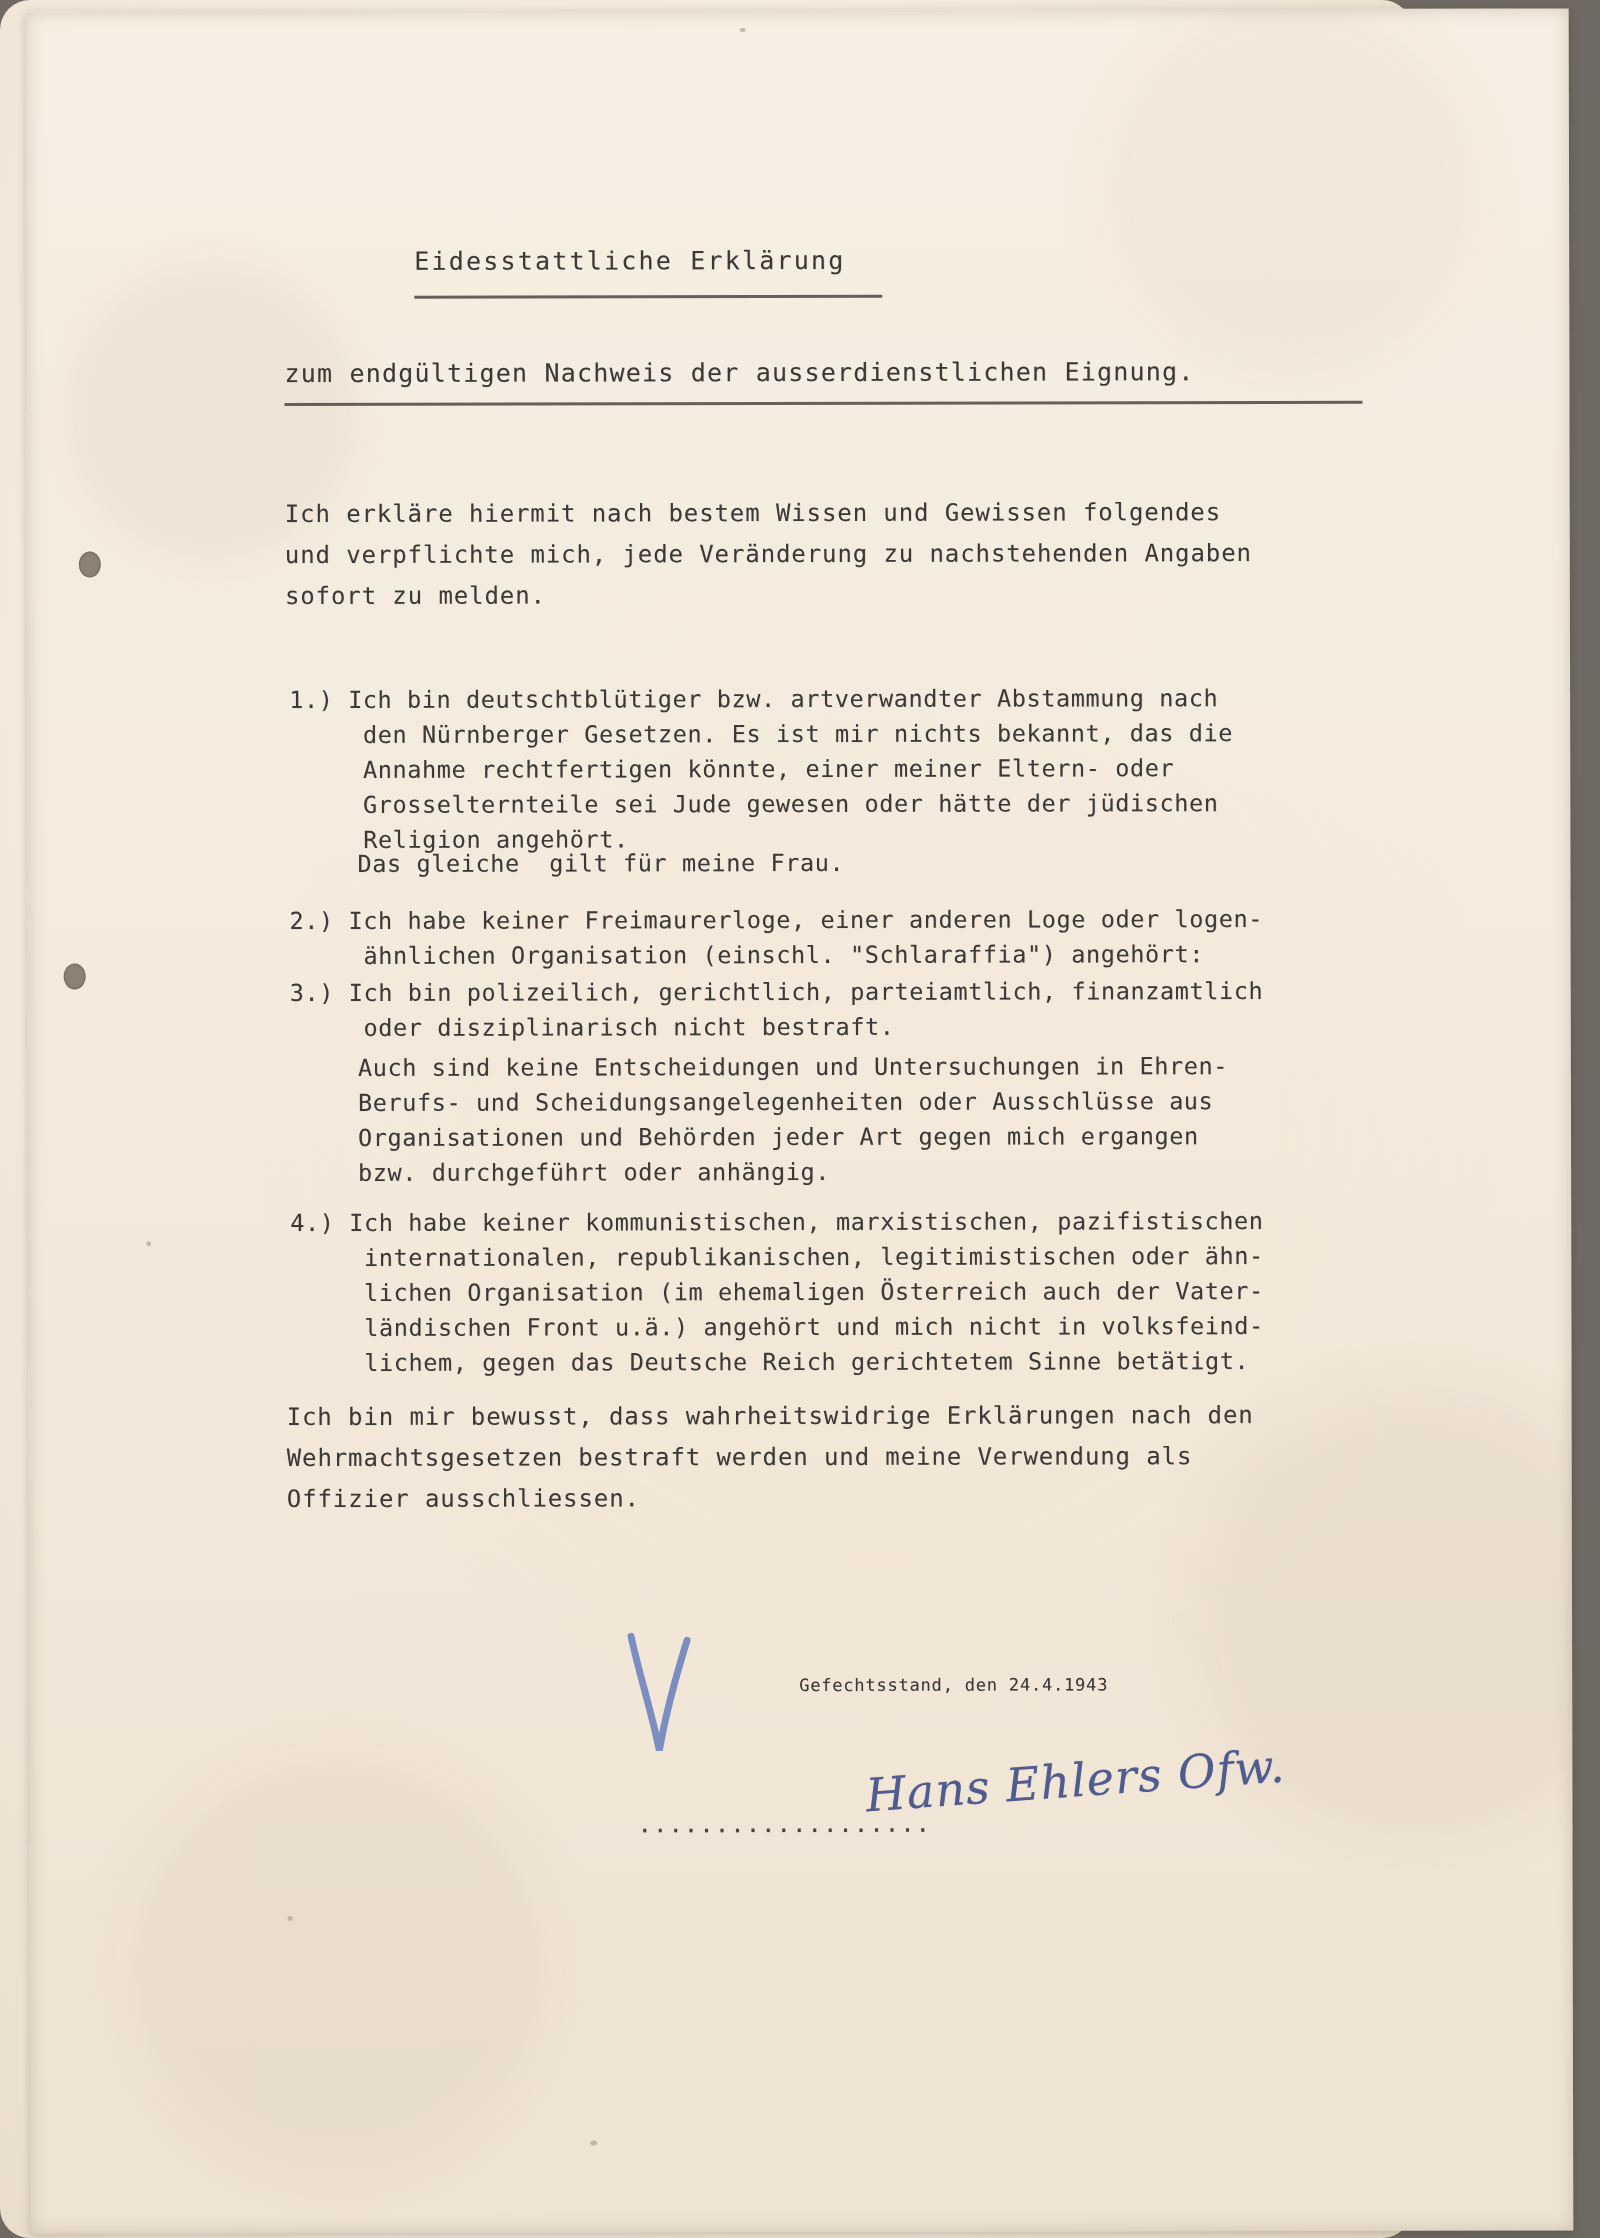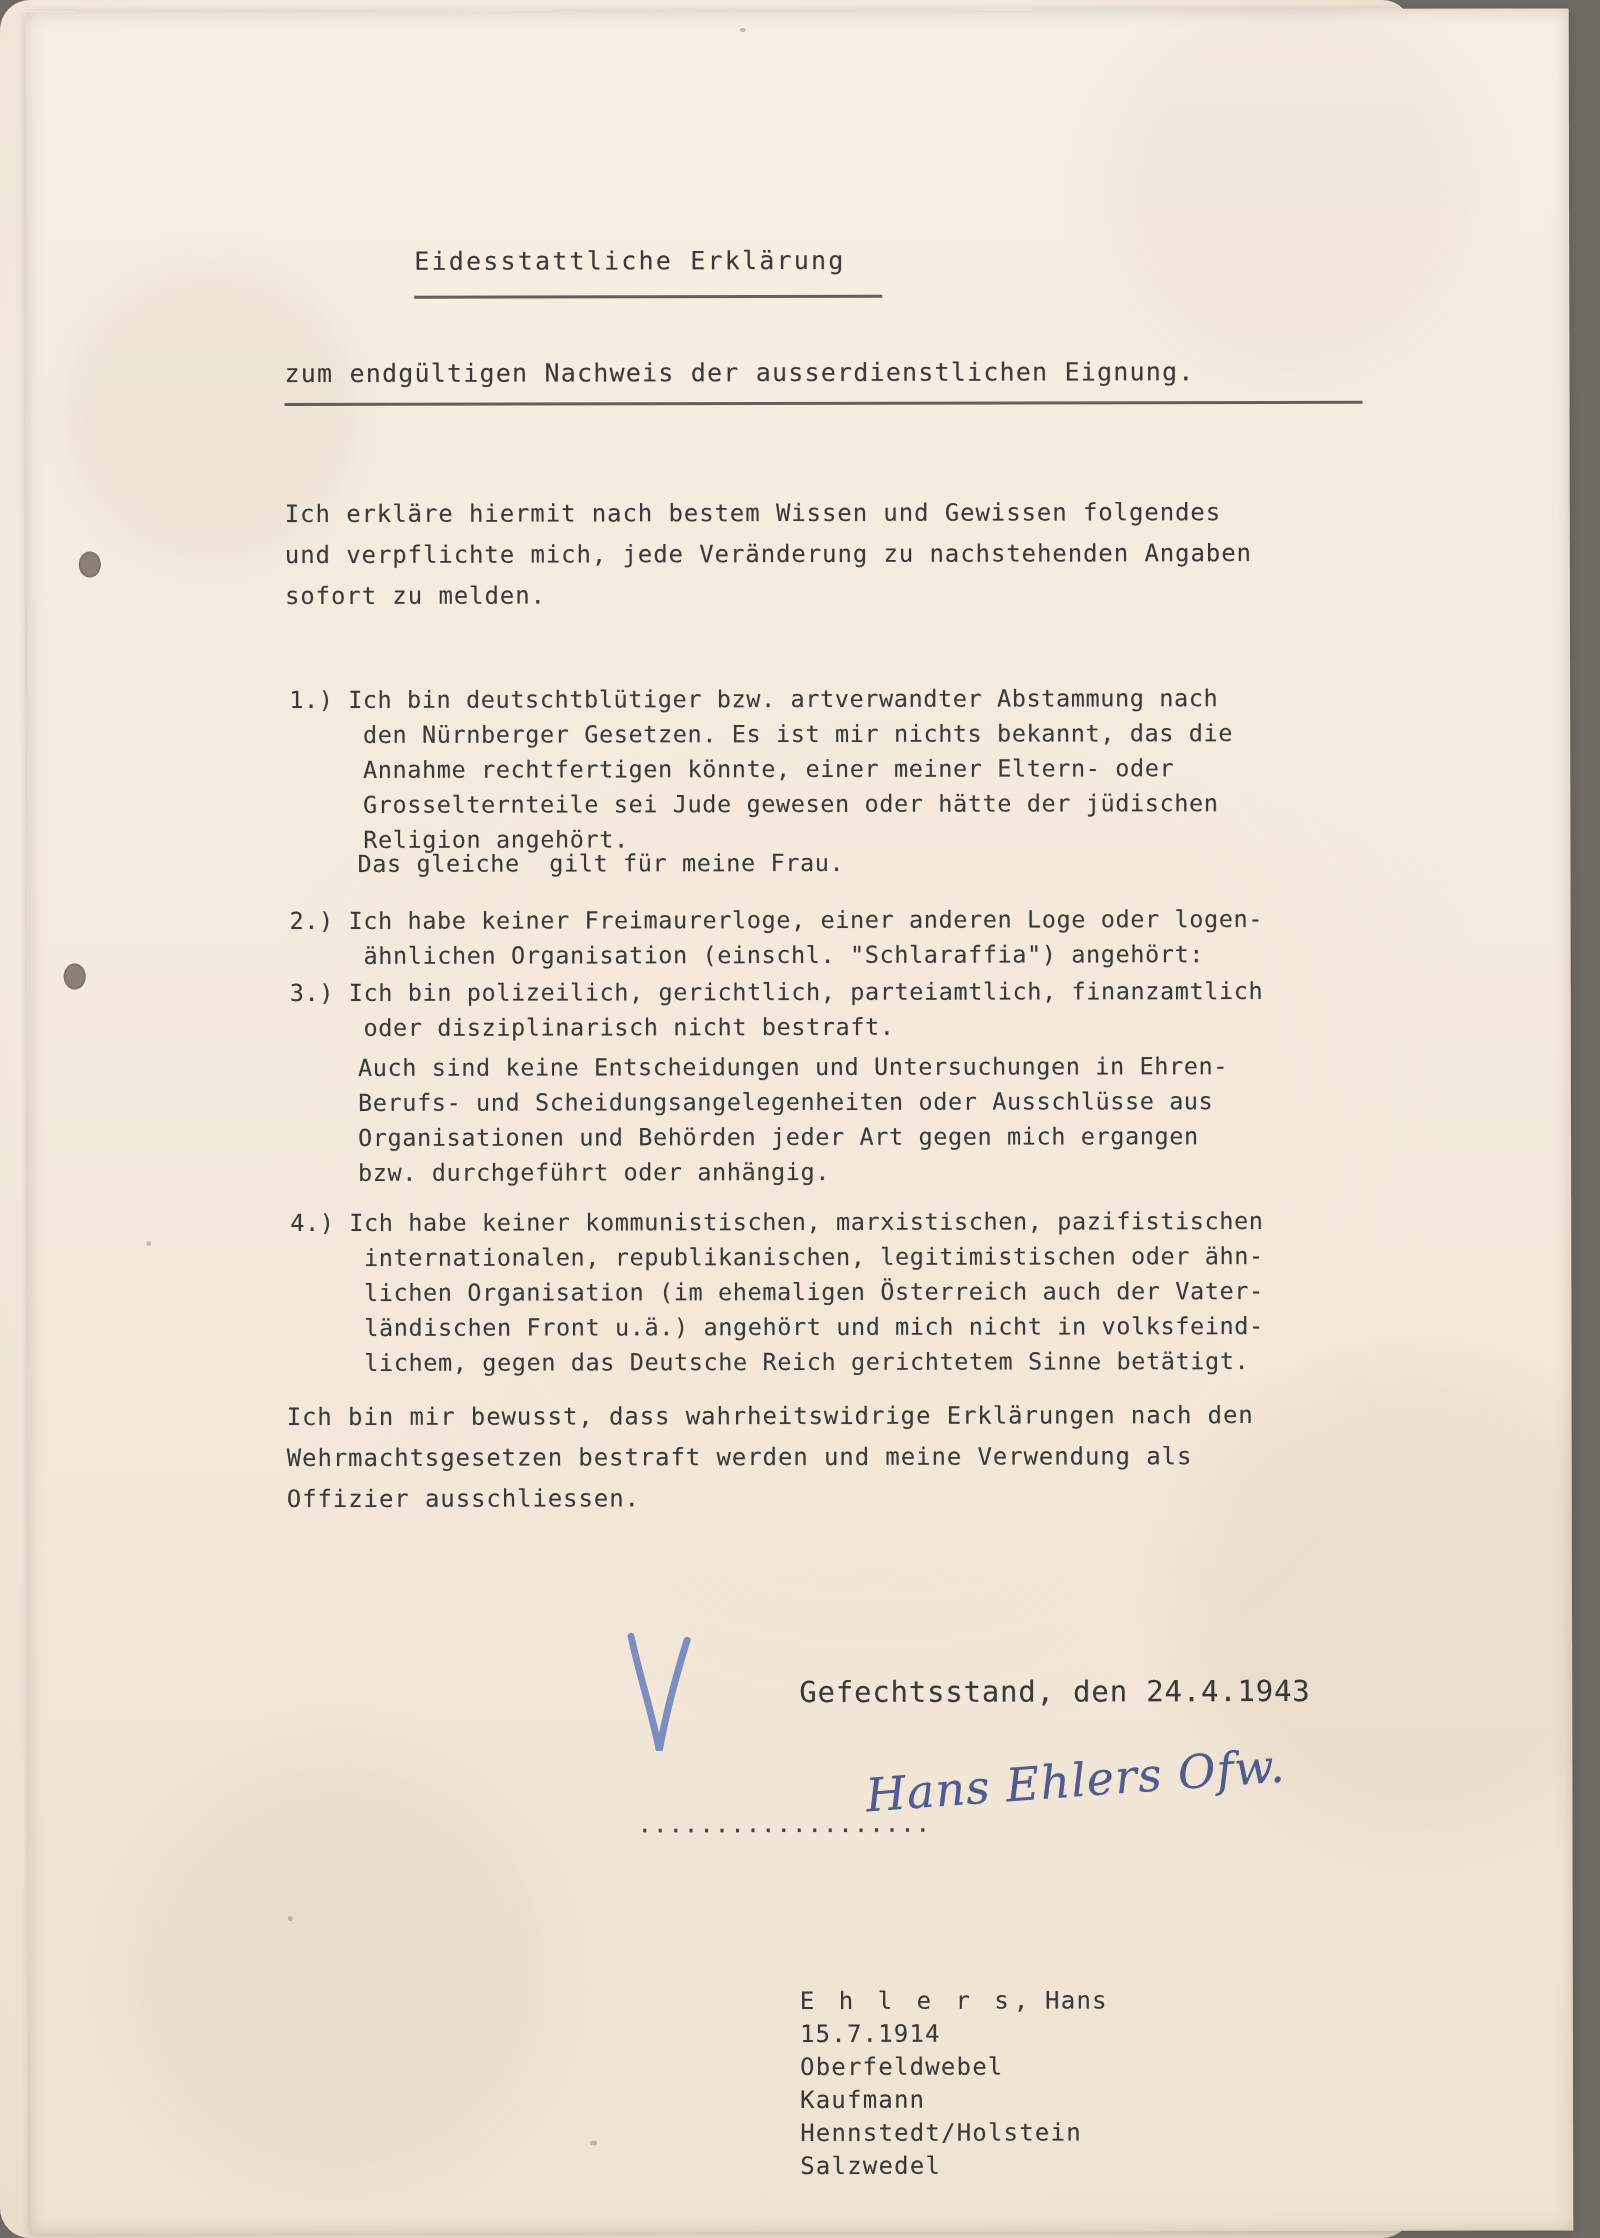--- a/index.html
+++ b/index.html
@@ -129,21 +129,21 @@
   #item2 { left: 262px; top: 893px; }
   #item3 { left: 262px; top: 965px; }
   #item3b { left: 330px; top: 1040px; }
   #item4 { left: 262px; top: 1195px; }
 
   #closing { left: 258px; top: 1386px; }
 
   #datum {
     left: 770px;
     top: 1665px;
-    font-size: 29px;
+    font-size: 17px;
     letter-spacing: 0.8px;
   }
 
   #sig-dots {
     left: 608px;
     top: 1800px;
     font-size: 24px;
     letter-spacing: 1px;
     color: #46443f;
   }
@@ -244,21 +244,15 @@
 
     <div class="typed" id="datum">Gefechtsstand, den 24.4.1943</div>
 
     <svg id="check-mark" viewBox="0 0 70 130">
       <path d="M6 6 C14 44, 26 80, 34 120 C40 86, 52 42, 62 10" fill="none" stroke="#5b74b8" stroke-width="7" stroke-linecap="round" opacity="0.78"></path>
     </svg>
 
     <div class="typed" id="sig-dots">...................</div>
     <div id="signature">Hans Ehlers Ofw.</div>
 
-    <div class="typed" id="fields-values"><span class="spaced-name">E h l e r s</span><span>, Hans</span>
-<span>15.7.1914
-Oberfeldwebel
-Kaufmann
-Hennstedt/Holstein
-Salzwedel</span></div>
 
   </div>
 </div>
 
 </body></html>

